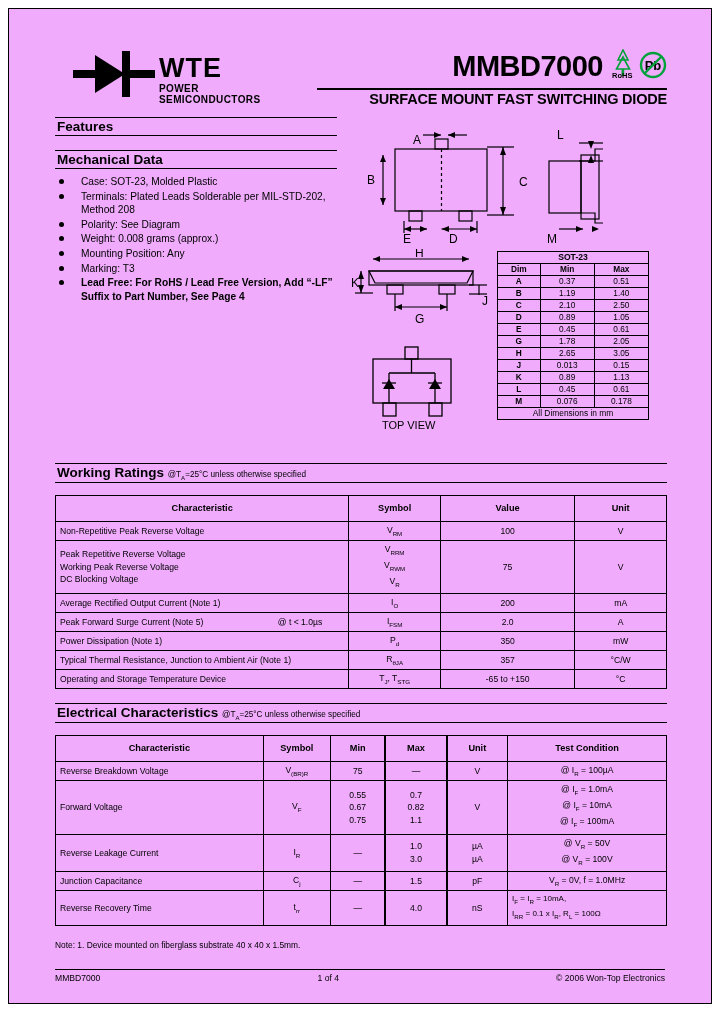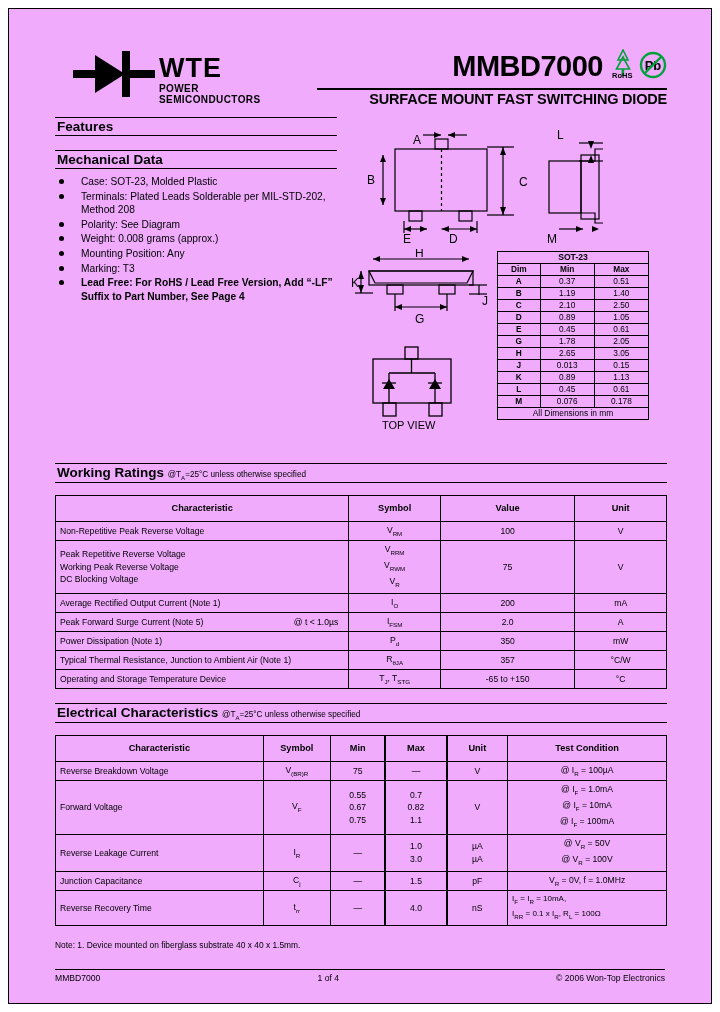--- a/index.html
+++ b/index.html
@@ -139,21 +139,21 @@
     font-weight: bold;
     font-size: 9.2px;
     text-align: center;
     height: 26px;
   }
   table.data tbody td { height: 19px; }
   .c-char { text-align: left; }
   .c-mid { text-align: center; }
   .sym sub { font-size: 6.2px; }
   .multi { line-height: 12.5px; }
-  .cond-inline { float: right; margin-right: 6px; }
+  .cond-inline { float: right; margin-right: 22px; }
 
   .note {
     font-size: 8.4px;
     margin-top: 14px;
   }
 
   
   .footer {
     position: absolute; left: 46px; right: 46px; bottom: 20px;
     border-top: 1.5px solid #000;

